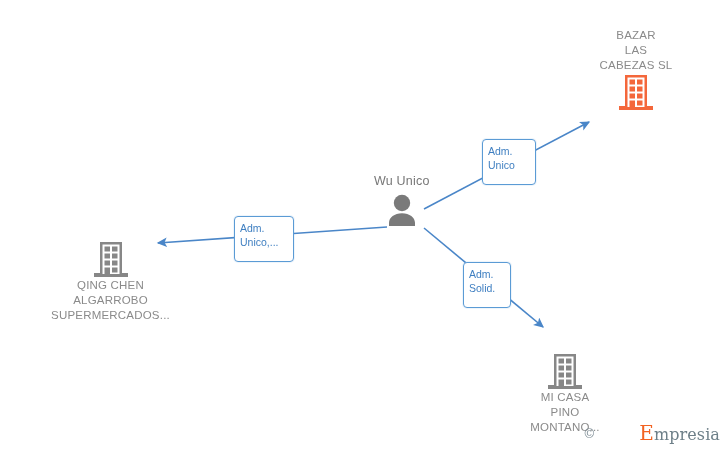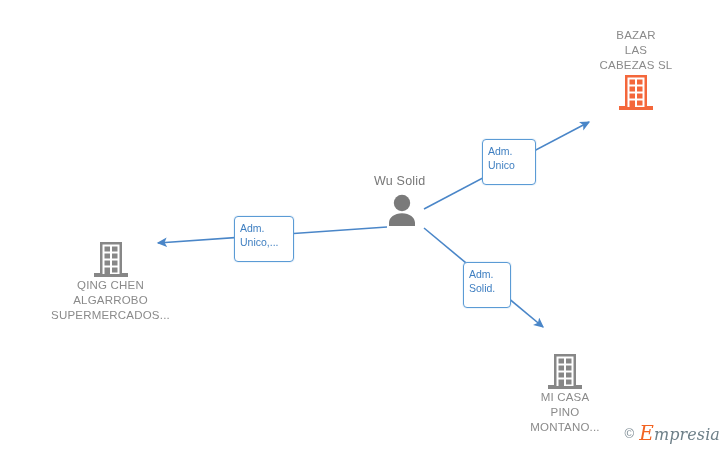--- a/index.html
+++ b/index.html
@@ -91,25 +91,25 @@
     gap: 5px;
     font-size: 15px;
   }
   #watermark .wm-copy {
     color: #7b8a93;
     font-size: 13px;
     line-height: 1;
   }
   #watermark .wm-name {
     font-family: "DejaVu Serif", serif;
-    font-style: italic;
     font-size: 16px;
     color: #6d7f88;
     line-height: 1;
     letter-spacing: .1px;
+    margin-left: 40px;
   }
   #watermark .wm-name .wm-e {
     color: #f26322;
     font-size: 20px;
   }
 </style>
 </head>
 <body>
 
 <div id="diagram">
@@ -199,21 +199,21 @@
         <rect x="11.5" y="27.5" width="5.5" height="6.5" fill="#878787"></rect>
         <rect x="19" y="27.5" width="5.5" height="5" fill="#878787"></rect>
       </svg>
     </span>
     <span class="node-label">MI CASA
 PINO
 MONTANO...</span>
   </div>
 
   <div class="node person" style="left:372px; top:174px;">
-    <span class="node-label">Wu Solid</span>
+    <span class="node-label">Wu Unico</span>
     <span class="node-icon" style="margin:0; text-align:left;">
       <svg width="36" height="34" viewBox="0 0 36 34" aria-hidden="true" style="display:block; margin-left:12px;">
         <circle cx="18" cy="10" r="8.2" fill="#7a7a7a"></circle>
         <path d="M18 20.2c-7.6 0-13 4.3-13 9.6V33h26v-3.2c0-5.3-5.4-9.6-13-9.6z" fill="#7a7a7a"></path>
       </svg>
     </span>
   </div>
 
   <div id="watermark">
     <span class="wm-copy">©</span>

